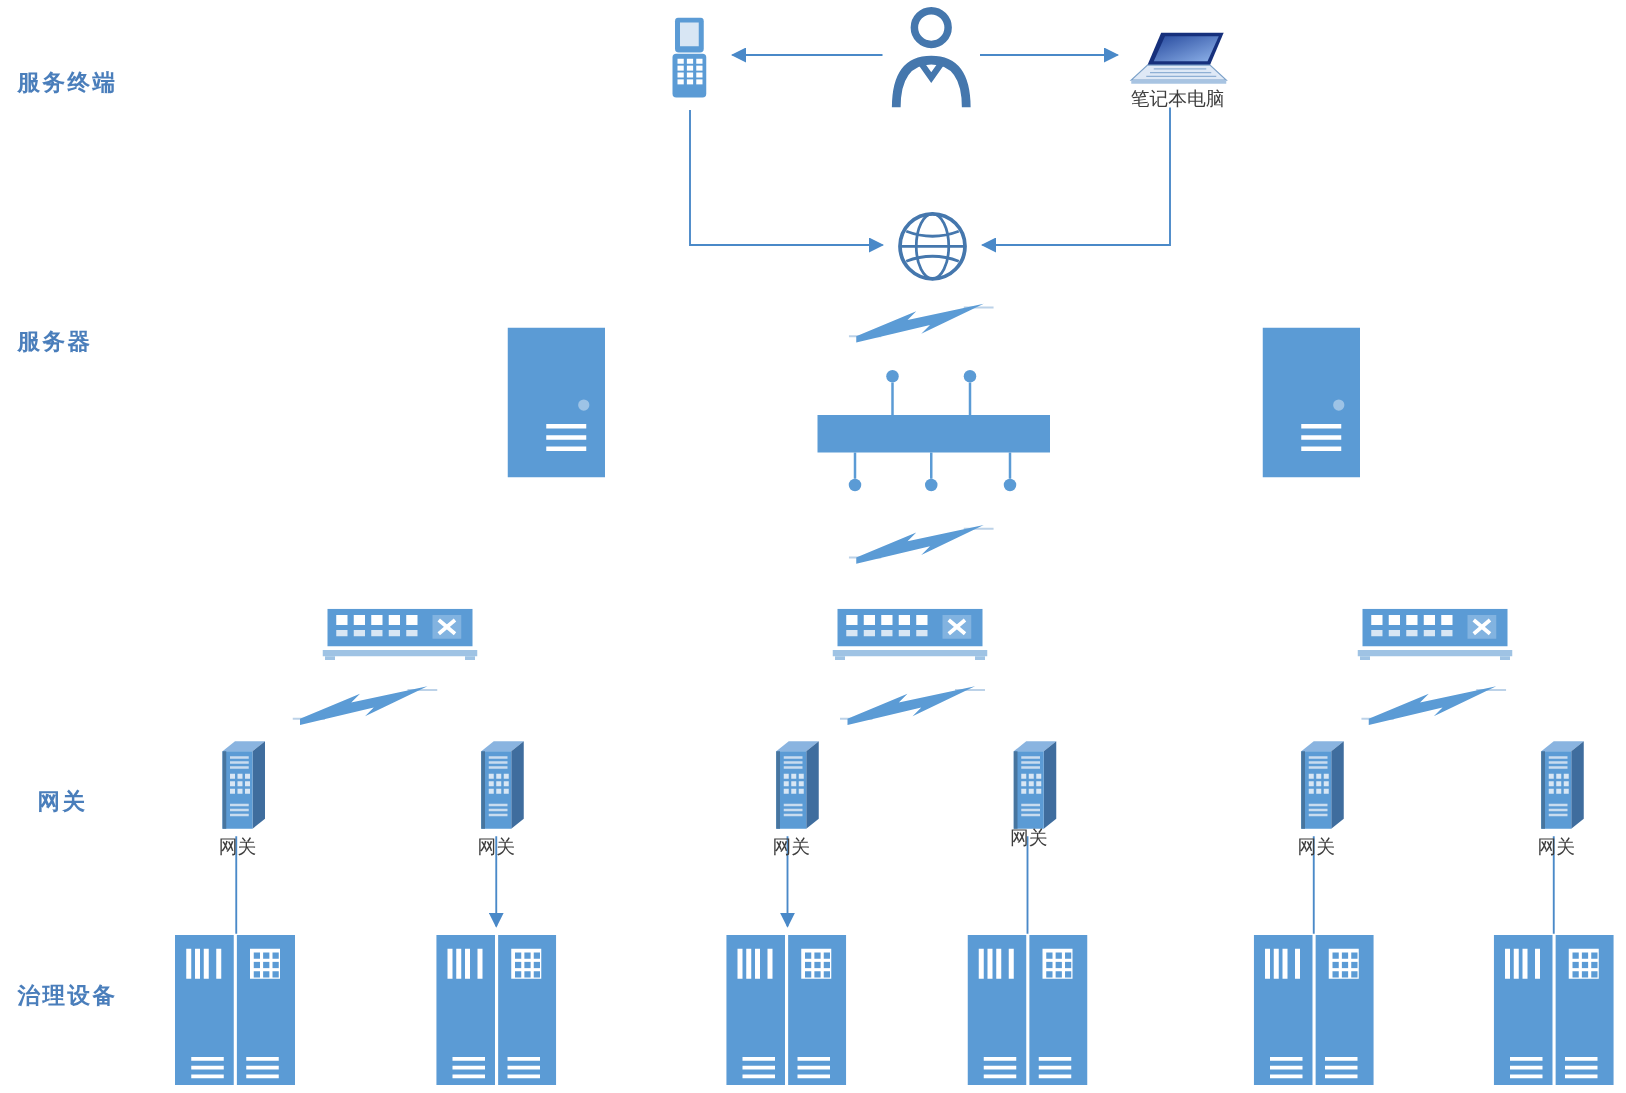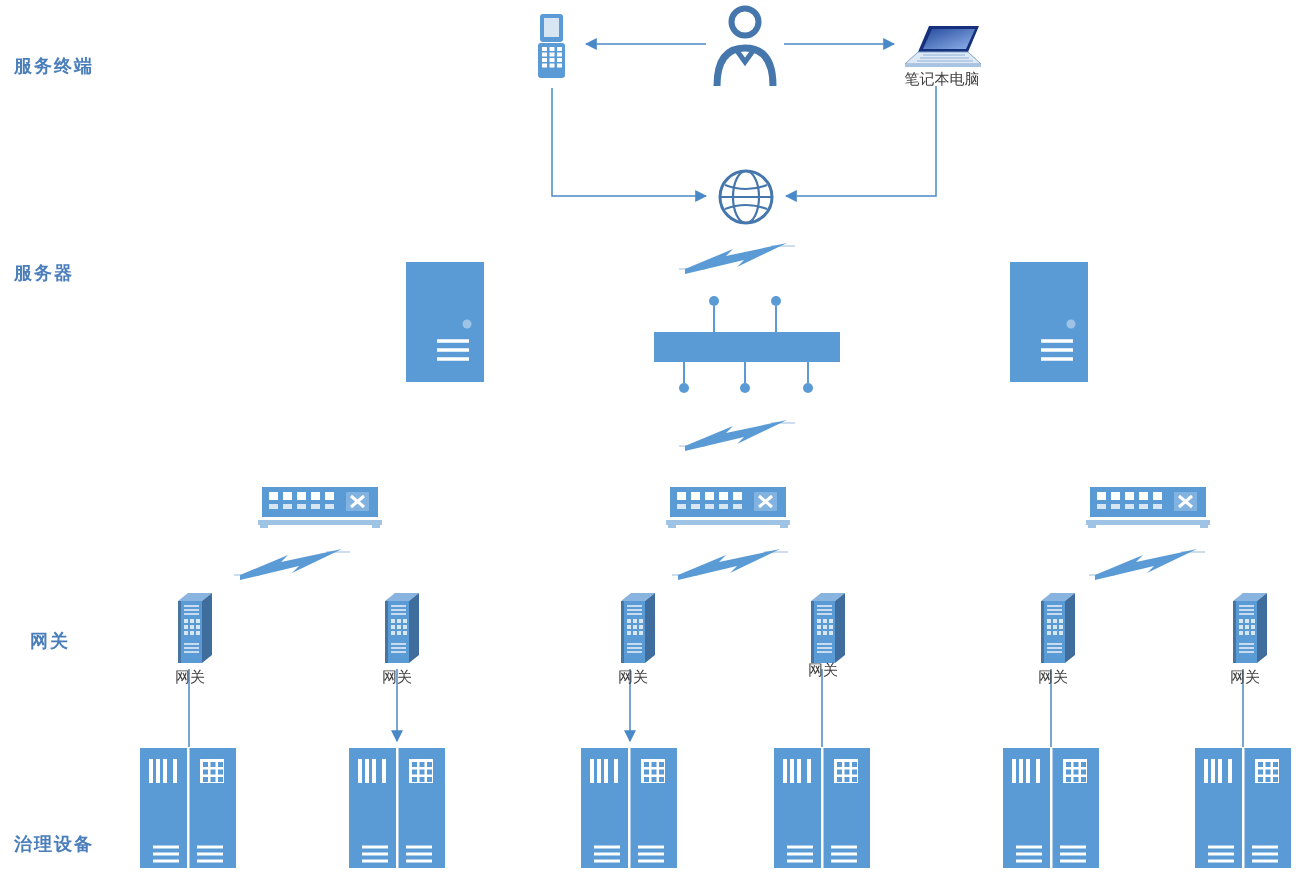--- a/index.html
+++ b/index.html
@@ -40,21 +40,21 @@
       <line x1="630" y1="669" x2="630" y2="741" marker-end="url(#arr)"></line>
       <line x1="822" y1="669" x2="822" y2="747"></line>
       <line x1="1051" y1="669" x2="1051" y2="747"></line>
       <line x1="1243" y1="669" x2="1243" y2="747"></line>
     </g>
   </svg>
 
   <div class="rowlabel" style="left:14px;top:54px">服务终端</div>
   <div class="rowlabel" style="left:14px;top:261px">服务器</div>
   <div class="rowlabel" style="left:30px;top:629px">网关</div>
-  <div class="rowlabel" style="left:14px;top:832px">治理设备</div>
+  <div class="rowlabel" style="left:14px;top:784px">治理设备</div>
 
   <div class="node" style="left:537px;top:14px">
     <svg width="30" height="66" viewBox="0 0 30 66">
       <rect x="3" y="0" width="23" height="28" rx="3" fill="#5b9bd5"></rect>
       <rect x="7" y="4" width="15" height="19" fill="#d8e6f4"></rect>
       <rect x="1" y="29" width="27" height="35" rx="3" fill="#5b9bd5"></rect>
       <g fill="#ffffff">
         <rect x="5" y="33" width="5" height="4"></rect>
           <rect x="12.5" y="33" width="5" height="4"></rect>
           <rect x="20" y="33" width="5" height="4"></rect>

